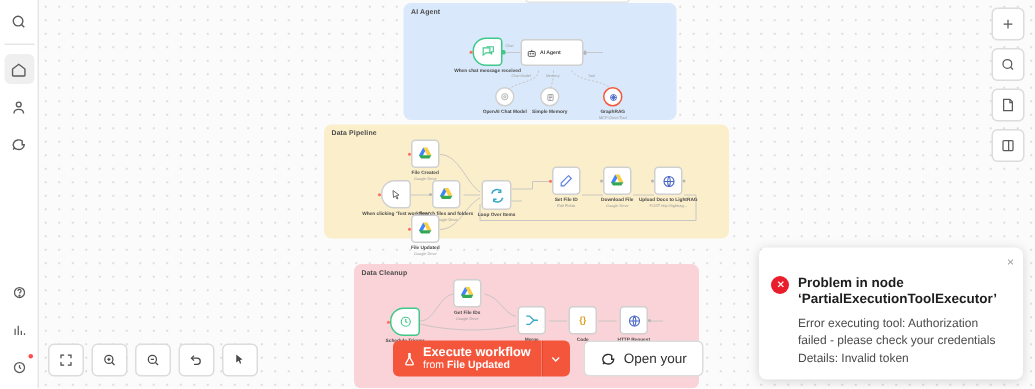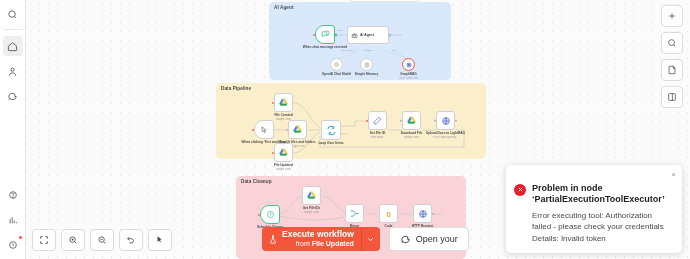--- a/index.html
+++ b/index.html
@@ -117,21 +117,21 @@
 
   
   .wires { position: absolute; inset: 0; overflow: visible; pointer-events: none; }
   .wires path { fill: none; stroke: #c2c2c2; stroke-width: 0.6; }
   .wires .dashed { stroke-dasharray: 1.4 1.2; }
   .wlab {
     position: absolute; font-size: 2.5px; color: #9e9e9e; white-space: nowrap;
   }
 
   
-  #exec-bar { position: absolute; left: 262px; bottom: 8px; display: flex; z-index: 30; text-align: right; }
+  #exec-bar { position: absolute; left: 262px; bottom: 8px; display: flex; z-index: 30; }
   #exec-btn {
     background: #f4563b; color: #fff; border-radius: 4px 0 0 4px;
     padding: 3px 7px 3px 6px; display: flex; align-items: center; gap: 4px;
     cursor: pointer; min-width: 98px;
   }
   #exec-btn .lines { display: flex; flex-direction: column; line-height: 1.15; }
   #exec-main { font-size: 8.5px; font-weight: bold; }
   #exec-sub  { font-size: 7px; }
   #exec-sub b { font-weight: bold; }
   #exec-caret {

